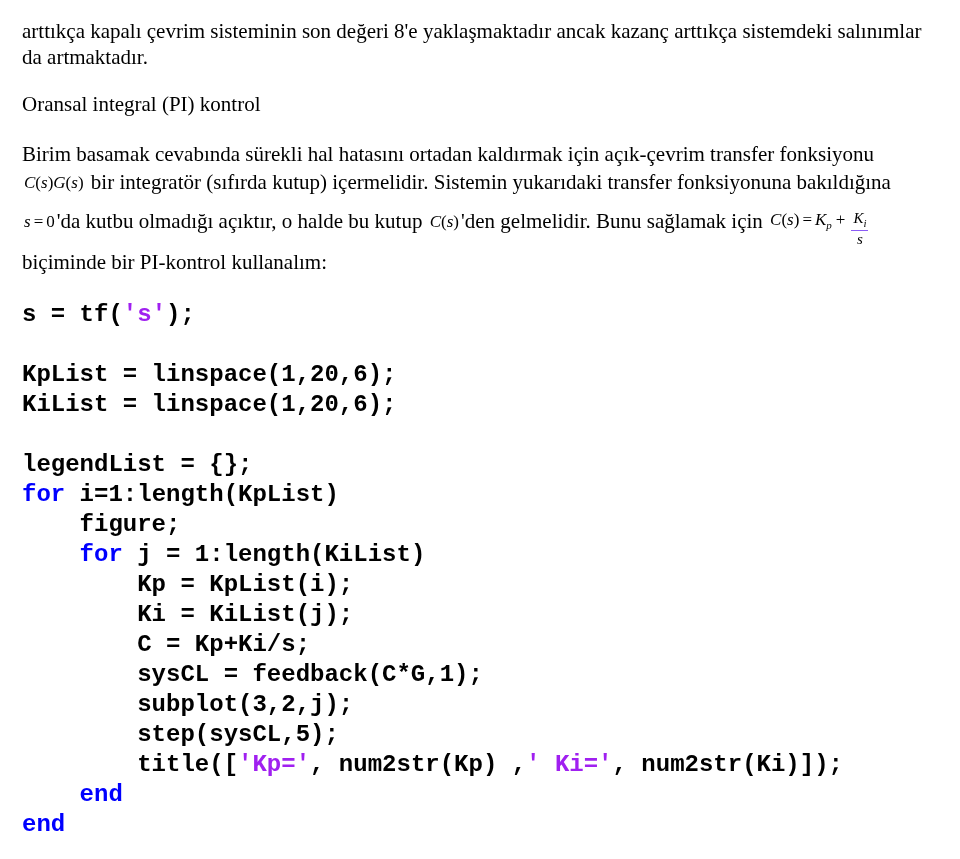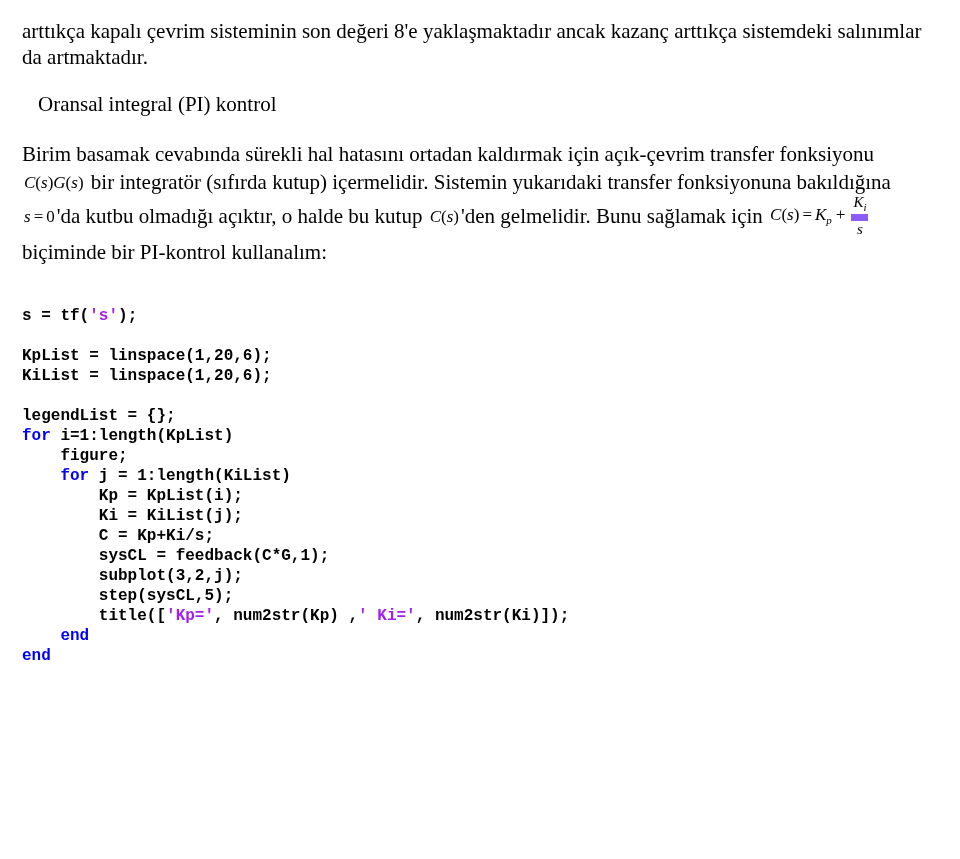--- a/index.html
+++ b/index.html
@@ -10,24 +10,24 @@
     margin: 0;
     padding: 18px 22px;
     width: 960px;
     box-sizing: border-box;
     background: #fff;
   }
   p {
     margin: 0 0 20px 0;
   }
   .para2 {
-    margin-bottom: 40px;
+    margin-bottom: 24px;
   }
   .heading {
-    margin: 0 0 22px 16px;
+    margin: 0 0 22px 0;
   }
   .inline-item {
     display: inline;
     vertical-align: middle;
   }
   .math {
     font-family: "Times New Roman", Times, serif;
     font-style: italic;
     font-size: 17px;
     vertical-align: middle;
@@ -39,26 +39,26 @@
   .frac {
     display: inline-block;
     vertical-align: middle;
     text-align: center;
     font-family: "Times New Roman", Times, serif;
     font-style: italic;
     font-size: 15px;
     line-height: 1;
     margin: 0 2px;
   }
-  .frac .top { display: block; border-bottom: 7px solid #8b5cf6; padding: 0 2px 1px 2px; }
+  .frac .top { display: block; border-bottom: 1px solid #8b5cf6; padding: 16px 2px 1px 2px; }
   .frac .bot { display: block; padding: 1px 2px 0 2px; }
   .sub { font-size: 11px; vertical-align: sub; }
   pre.code {
     font-family: "Courier New", Courier, monospace;
-    font-size: 16px;
+    font-size: 24px;
     font-weight: bold;
     line-height: 1.25;
     white-space: pre;
     margin: 0;
   }
   .kw { color: #0000ff; }
   .str { color: #a020f0; }
 </style>
 </head>
 <body>

